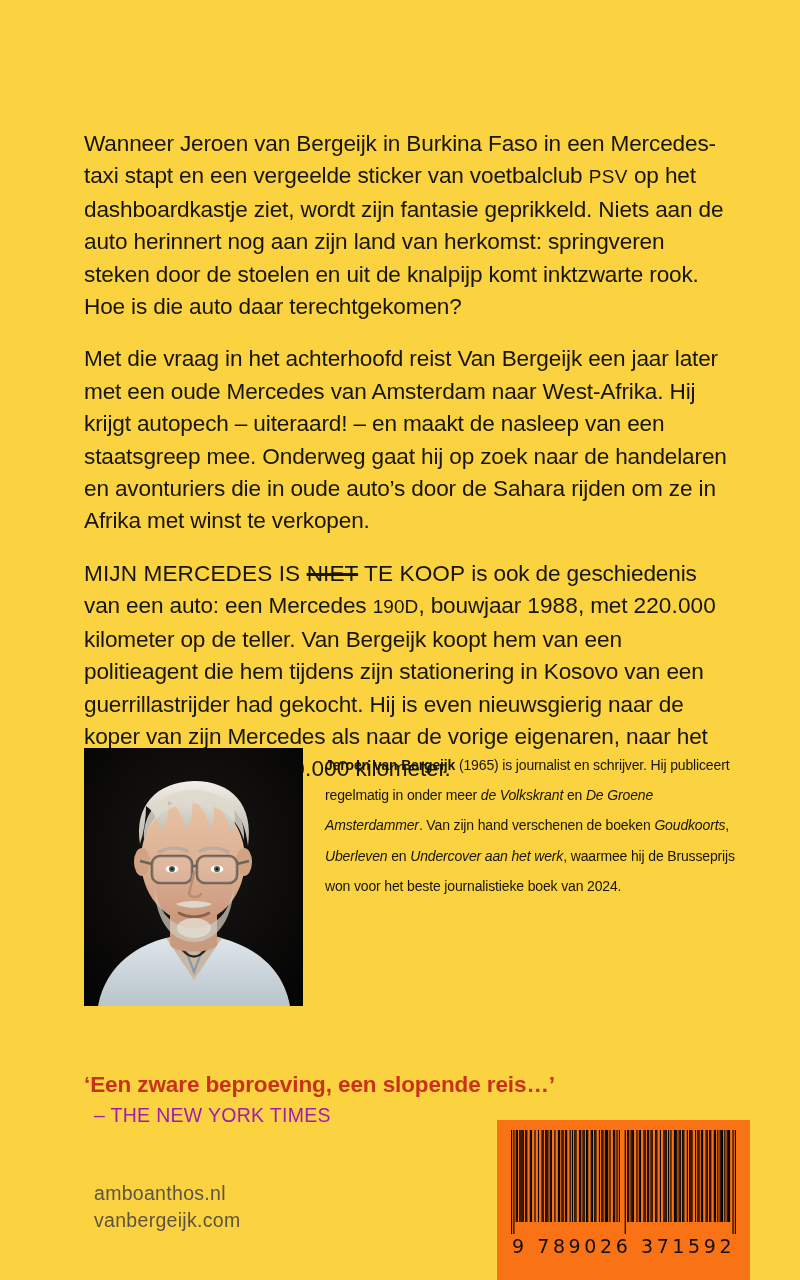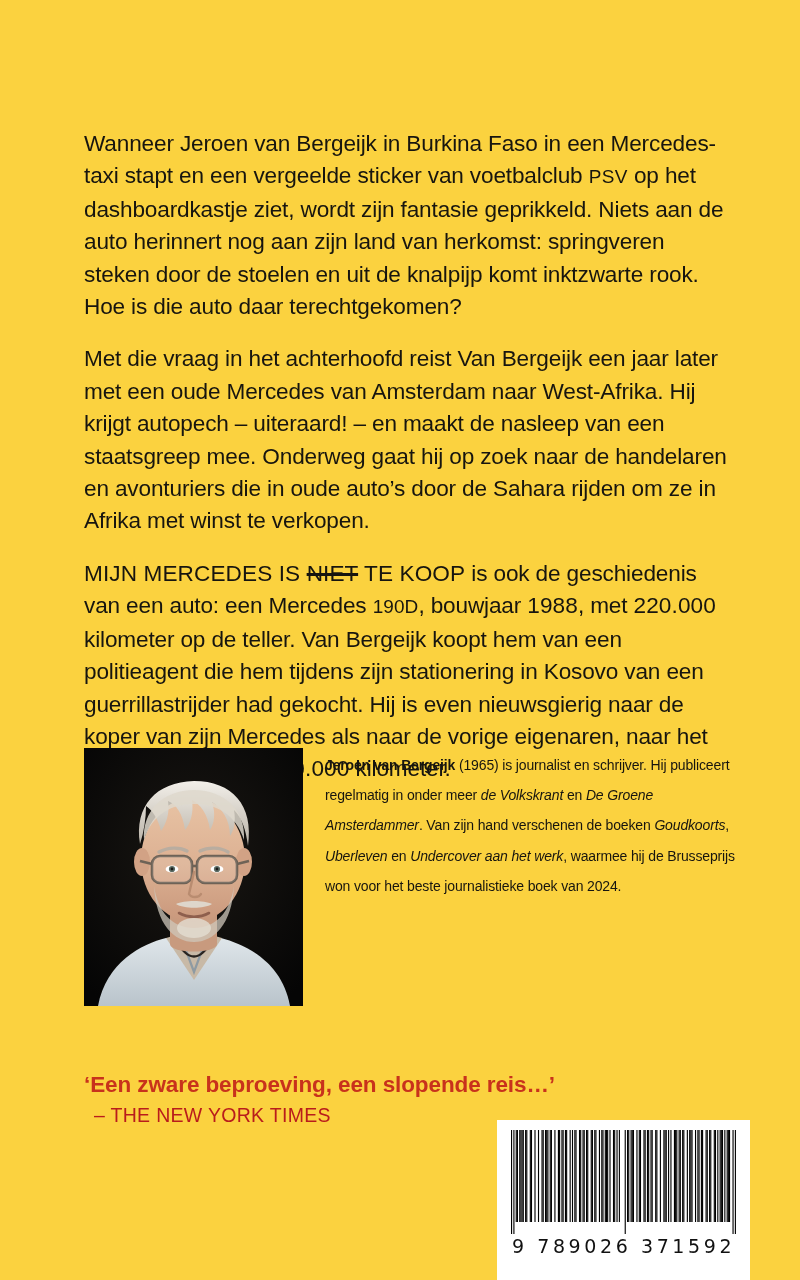--- a/index.html
+++ b/index.html
@@ -120,21 +120,21 @@
   .botquote .q {
     display: block;
     font-weight: 700;
     color: #C8321C;
     font-size: 22.5px;
     line-height: 30px;
     letter-spacing: -0.1px;
   }
   .botquote .src {
     display: block;
-    color: #b91c1c;
+    color: #a21caf;
     font-size: 19.5px;
     line-height: 30px;
     letter-spacing: 0.3px;
     padding-left: 10px;
   }
 
   
   .urls {
     position: absolute;
     left: 94px;
@@ -146,21 +146,21 @@
   }
   .urls span { display: block; }
 
   
   .barcode-box {
     position: absolute;
     left: 497px;
     top: 1120px;
     width: 253px;
     height: 160px;
-    background: #ffffff;
+    background: #f97316;
     padding: 10px 14px 4px 14px;
     display: flex;
     flex-direction: column;
     align-items: center;
   }
   .barcode-bars { width: 100%; height: 104px; }
   .barcode-digits {
     font-family: "DejaVu Sans", sans-serif;
     font-size: 19px;
     letter-spacing: 3.6px;
@@ -267,20 +267,24 @@
     <div class="author-bio">
       <span class="name">Jeroen van Bergeijk</span><span> (1965) is journalist en schrijver. Hij publiceert regelmatig in onder meer </span><em>de Volkskrant</em><span> en </span><em>De Groene Amsterdammer</em><span>. Van zijn hand verschenen de boeken </span><em>Goudkoorts</em><span>, </span><em>Uberleven</em><span> en </span><em>Undercover aan het werk</em><span>, waarmee hij de Brusseprijs won voor het beste journalistieke boek van 2024.</span>
     </div>
   </div>
 
   <div class="botquote">
     <span class="q">‘Een zware beproeving, een slopende reis…’</span>
     <span class="src">– THE NEW YORK TIMES</span>
   </div>
 
+  <div class="urls">
+    <span>amboanthos.nl</span>
+    <span>vanbergeijk.com</span>
+  </div>
 
   <div class="barcode-box">
     <svg class="barcode-bars" viewBox="0 0 190 104" preserveAspectRatio="none" aria-hidden="true">
       <g id="bars-group" fill="#000">
           <rect x="0.000" y="0" width="0.950" height="104"></rect>
           <rect x="1.979" y="0" width="0.950" height="104"></rect>
           <rect x="3.958" y="0" width="0.950" height="92"></rect>
           <rect x="4.948" y="0" width="0.950" height="92"></rect>
           <rect x="6.927" y="0" width="0.950" height="92"></rect>
           <rect x="7.917" y="0" width="0.950" height="92"></rect>

